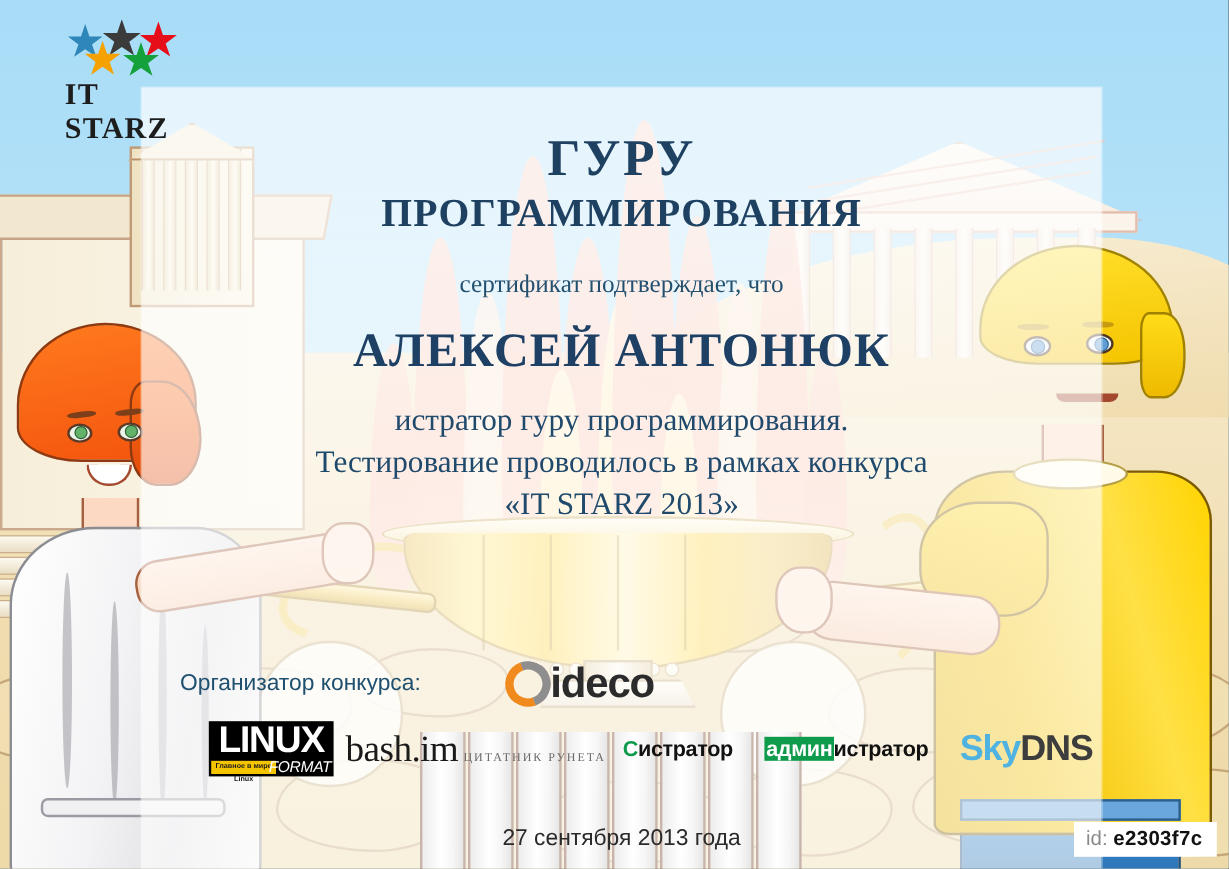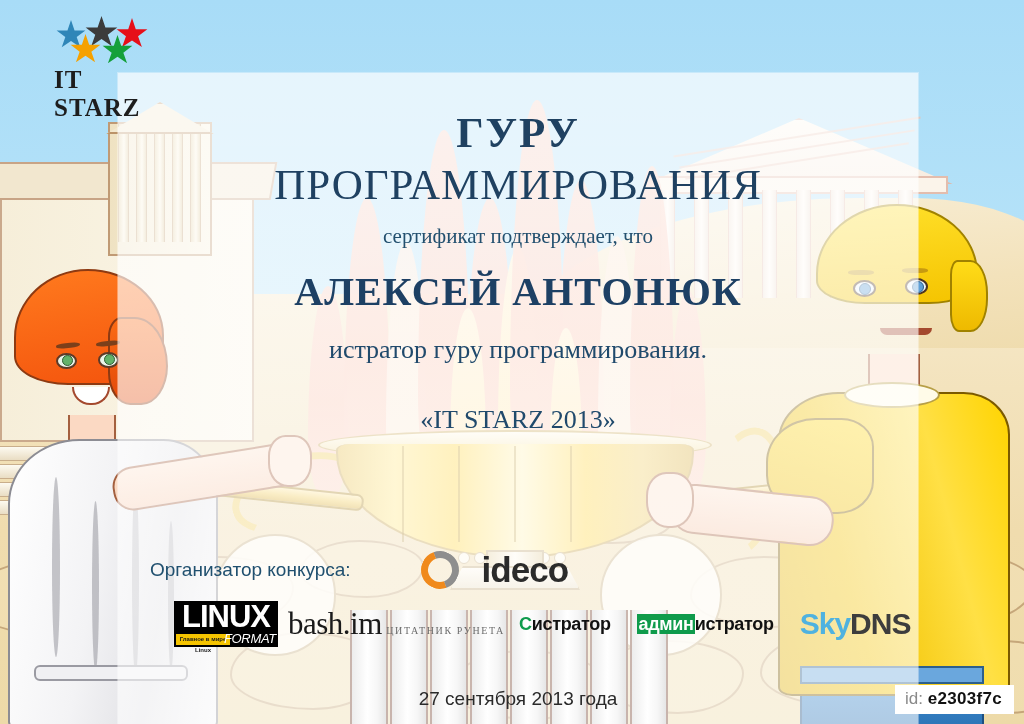--- a/index.html
+++ b/index.html
@@ -267,42 +267,42 @@
     clip-path:polygon(50% 0%,61.8% 35%,98% 35%,68.9% 57%,80.9% 91%,50% 70%,19.1% 91%,31.1% 57%,2% 35%,38.2% 35%);
   }
   #logo .txt{
     margin-top:2px;font-family:"Liberation Serif",serif;font-weight:bold;
     font-size:25px;letter-spacing:1px;color:#1d1d1d;
   }
 
   .ctext{position:absolute;text-align:center;color:#1f4161;font-family:"Liberation Serif",serif;}
 
   #title-1{left:118px;width:800px;top:108px;font-size:43px;font-weight:bold;letter-spacing:2px;text-align:center;}
-  #title-2{left:118px;width:800px;top:160px;font-size:43px;font-weight:normal;letter-spacing:1px;}
+  #title-2{left:118px;width:800px;top:160px;font-size:33px;font-weight:bold;letter-spacing:1px;}
   #subtitle{left:118px;width:800px;top:224px;font-size:21px;color:#23506f;}
   #name{left:118px;width:800px;top:268px;font-size:40px;font-weight:bold;letter-spacing:1px;color:#1d4064;}
   #body-1{left:118px;width:800px;top:335px;font-size:26px;color:#204a6c;}
   #body-2{left:118px;width:800px;top:370px;font-size:26px;color:#204a6c;}
   #body-3{left:118px;width:800px;top:405px;font-size:26px;color:#204a6c;}
 
   
   #org-row{position:absolute;left:150px;top:548px;width:620px;height:44px;display:flex;align-items:center;}
   #org-label{font-size:19px;color:#20506f;font-family:"Liberation Sans",sans-serif;}
   #ideco{display:flex;align-items:center;margin-left:70px;}
   #ideco-mark{position:relative;width:38px;height:38px;}
   #ideco-mark .ring{
     position:absolute;inset:0;border-radius:50%;
     border:7px solid #f08a1c;border-right-color:#8e8e8e;border-top-color:#8e8e8e;
     transform:rotate(25deg);
   }
   #ideco-mark .nick{
     position:absolute;right:-2px;top:3px;width:12px;height:12px;
     background:rgba(255,255,255,0);
   }
-  #ideco-txt{font-size:35px;font-weight:bold;color:#2b2b2b;margin-left:23px;letter-spacing:-1px;
+  #ideco-txt{font-size:35px;font-weight:bold;color:#2b2b2b;margin-left:0;letter-spacing:-1px;
     font-family:"Liberation Sans",sans-serif;}
 
   
   #part-row{position:absolute;left:150px;top:598px;width:790px;height:52px;display:flex;align-items:center;}
   #part-label{font-size:19px;color:#20506f;width:170px;text-align:right;}
 
   #lxf{position:relative;width:104px;height:46px;background:#000;margin-left:24px;}
   #lxf .lx{
     position:absolute;left:4px;top:2px;width:96px;height:28px;
     color:#fff;font-family:"Liberation Sans",sans-serif;font-weight:bold;
@@ -521,20 +521,21 @@
         <span class="star" style="left:48px;top:19px;width:31px;height:31px;background:#14a03a;"></span>
       </div>
       <div class="txt">IT STARZ</div>
     </div>
 
     <div class="ctext" id="title-1">ГУРУ</div>
     <div class="ctext" id="title-2">ПРОГРАММИРОВАНИЯ</div>
     <div class="ctext" id="subtitle">сертификат подтверждает, что</div>
     <div class="ctext" id="name">АЛЕКСЕЙ АНТОНЮК</div>
     <div class="ctext" id="body-1">истратор гуру программирования.</div>
+    <div class="ctext" id="body-2">Тестирование проводилось в рамках конкурса</div>
     <div class="ctext" id="body-3">«IT STARZ 2013»</div>
 
     <div id="org-row">
       <span id="org-label">Организатор конкурса:</span>
       <span id="ideco">
         <span id="ideco-mark">
             <span class="ring"></span>
             <span class="nick"></span>
           </span>
         <span id="ideco-txt">ideco</span>

